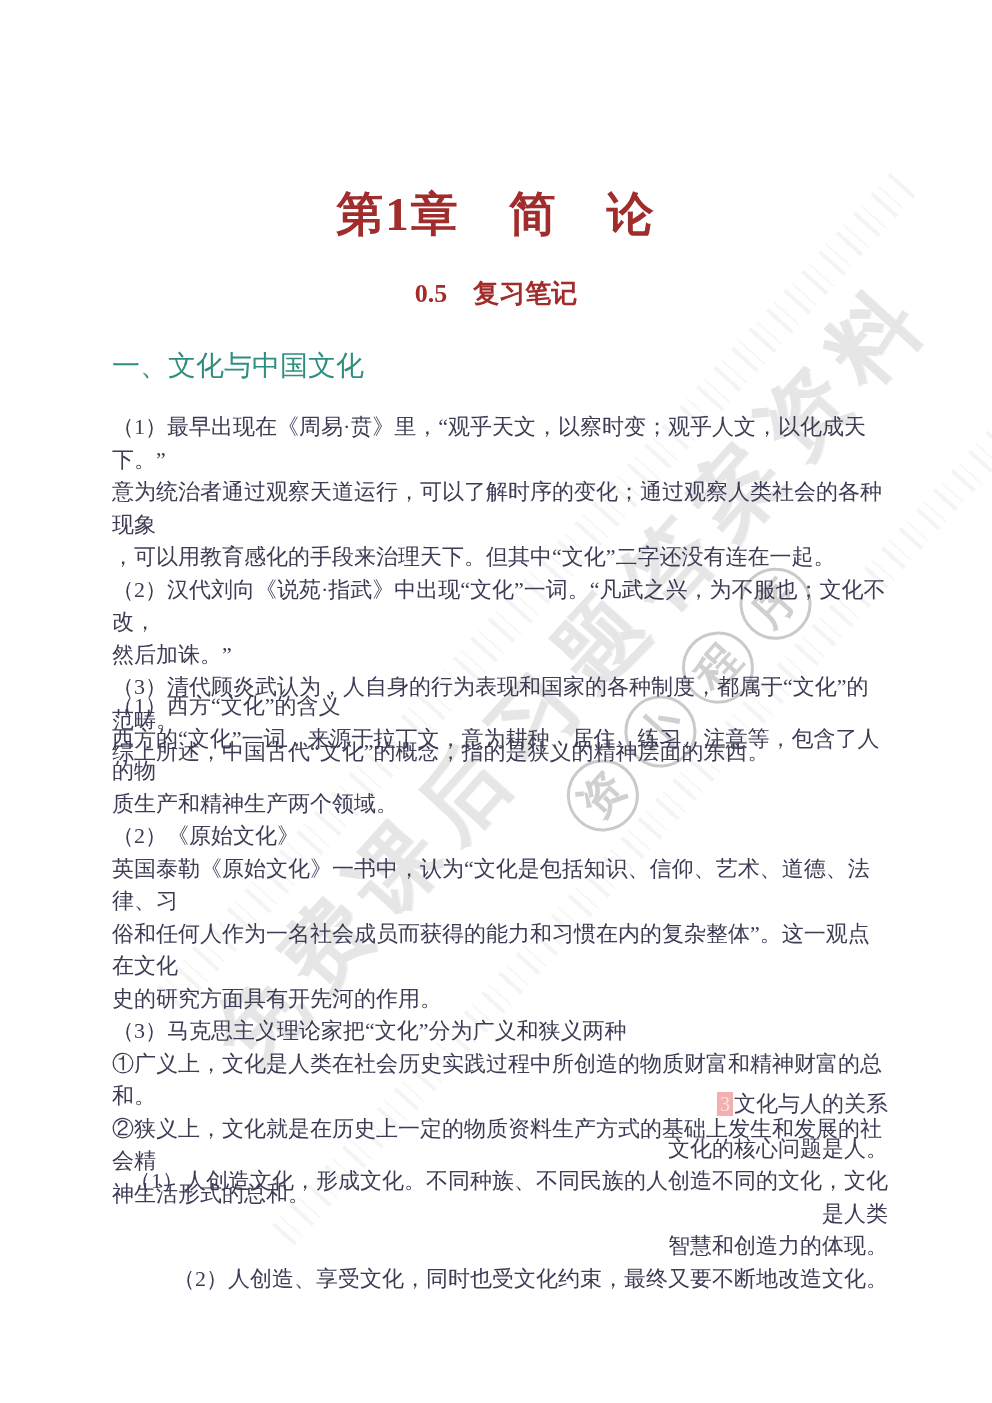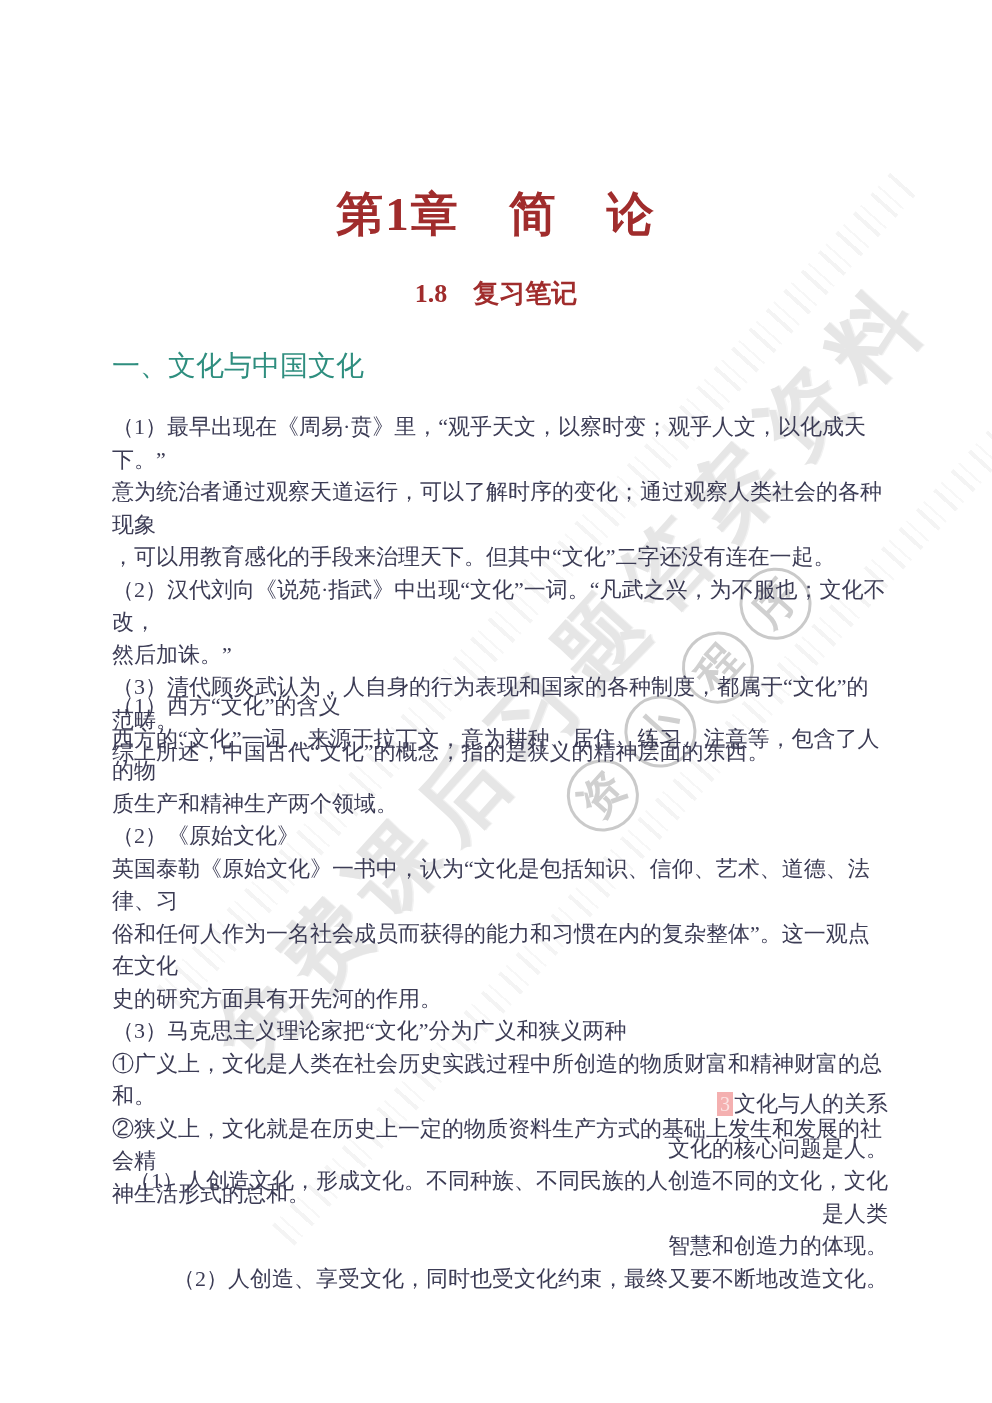--- a/index.html
+++ b/index.html
@@ -91,21 +91,21 @@
       <span class="wm-circle">程</span>
       <span class="wm-circle">序</span>
     </div>
     <div class="wm-stripes s2"></div>
   </div>
 
   <div class="content-layer">
 
     <h1 class="title">第1章　简　论</h1>
 
-    <h2 class="subtitle">1.8　复习笔记</h2>
+    <h2 class="subtitle">0.5　复习笔记</h2>
 
     <div class="teal-heading">一、文化与中国文化</div>
 
     <div class="block block-1">
       <div class="lines">（1）最早出现在《周易·贲》里，“观乎天文，以察时变；观乎人文，以化成天下。”
 意为统治者通过观察天道运行，可以了解时序的变化；通过观察人类社会的各种现象
 ，可以用教育感化的手段来治理天下。但其中“文化”二字还没有连在一起。
 （2）汉代刘向《说苑·指武》中出现“文化”一词。“凡武之兴，为不服也；文化不改，
 然后加诛。”
 （3）清代顾炎武认为，人自身的行为表现和国家的各种制度，都属于“文化”的范畴。

